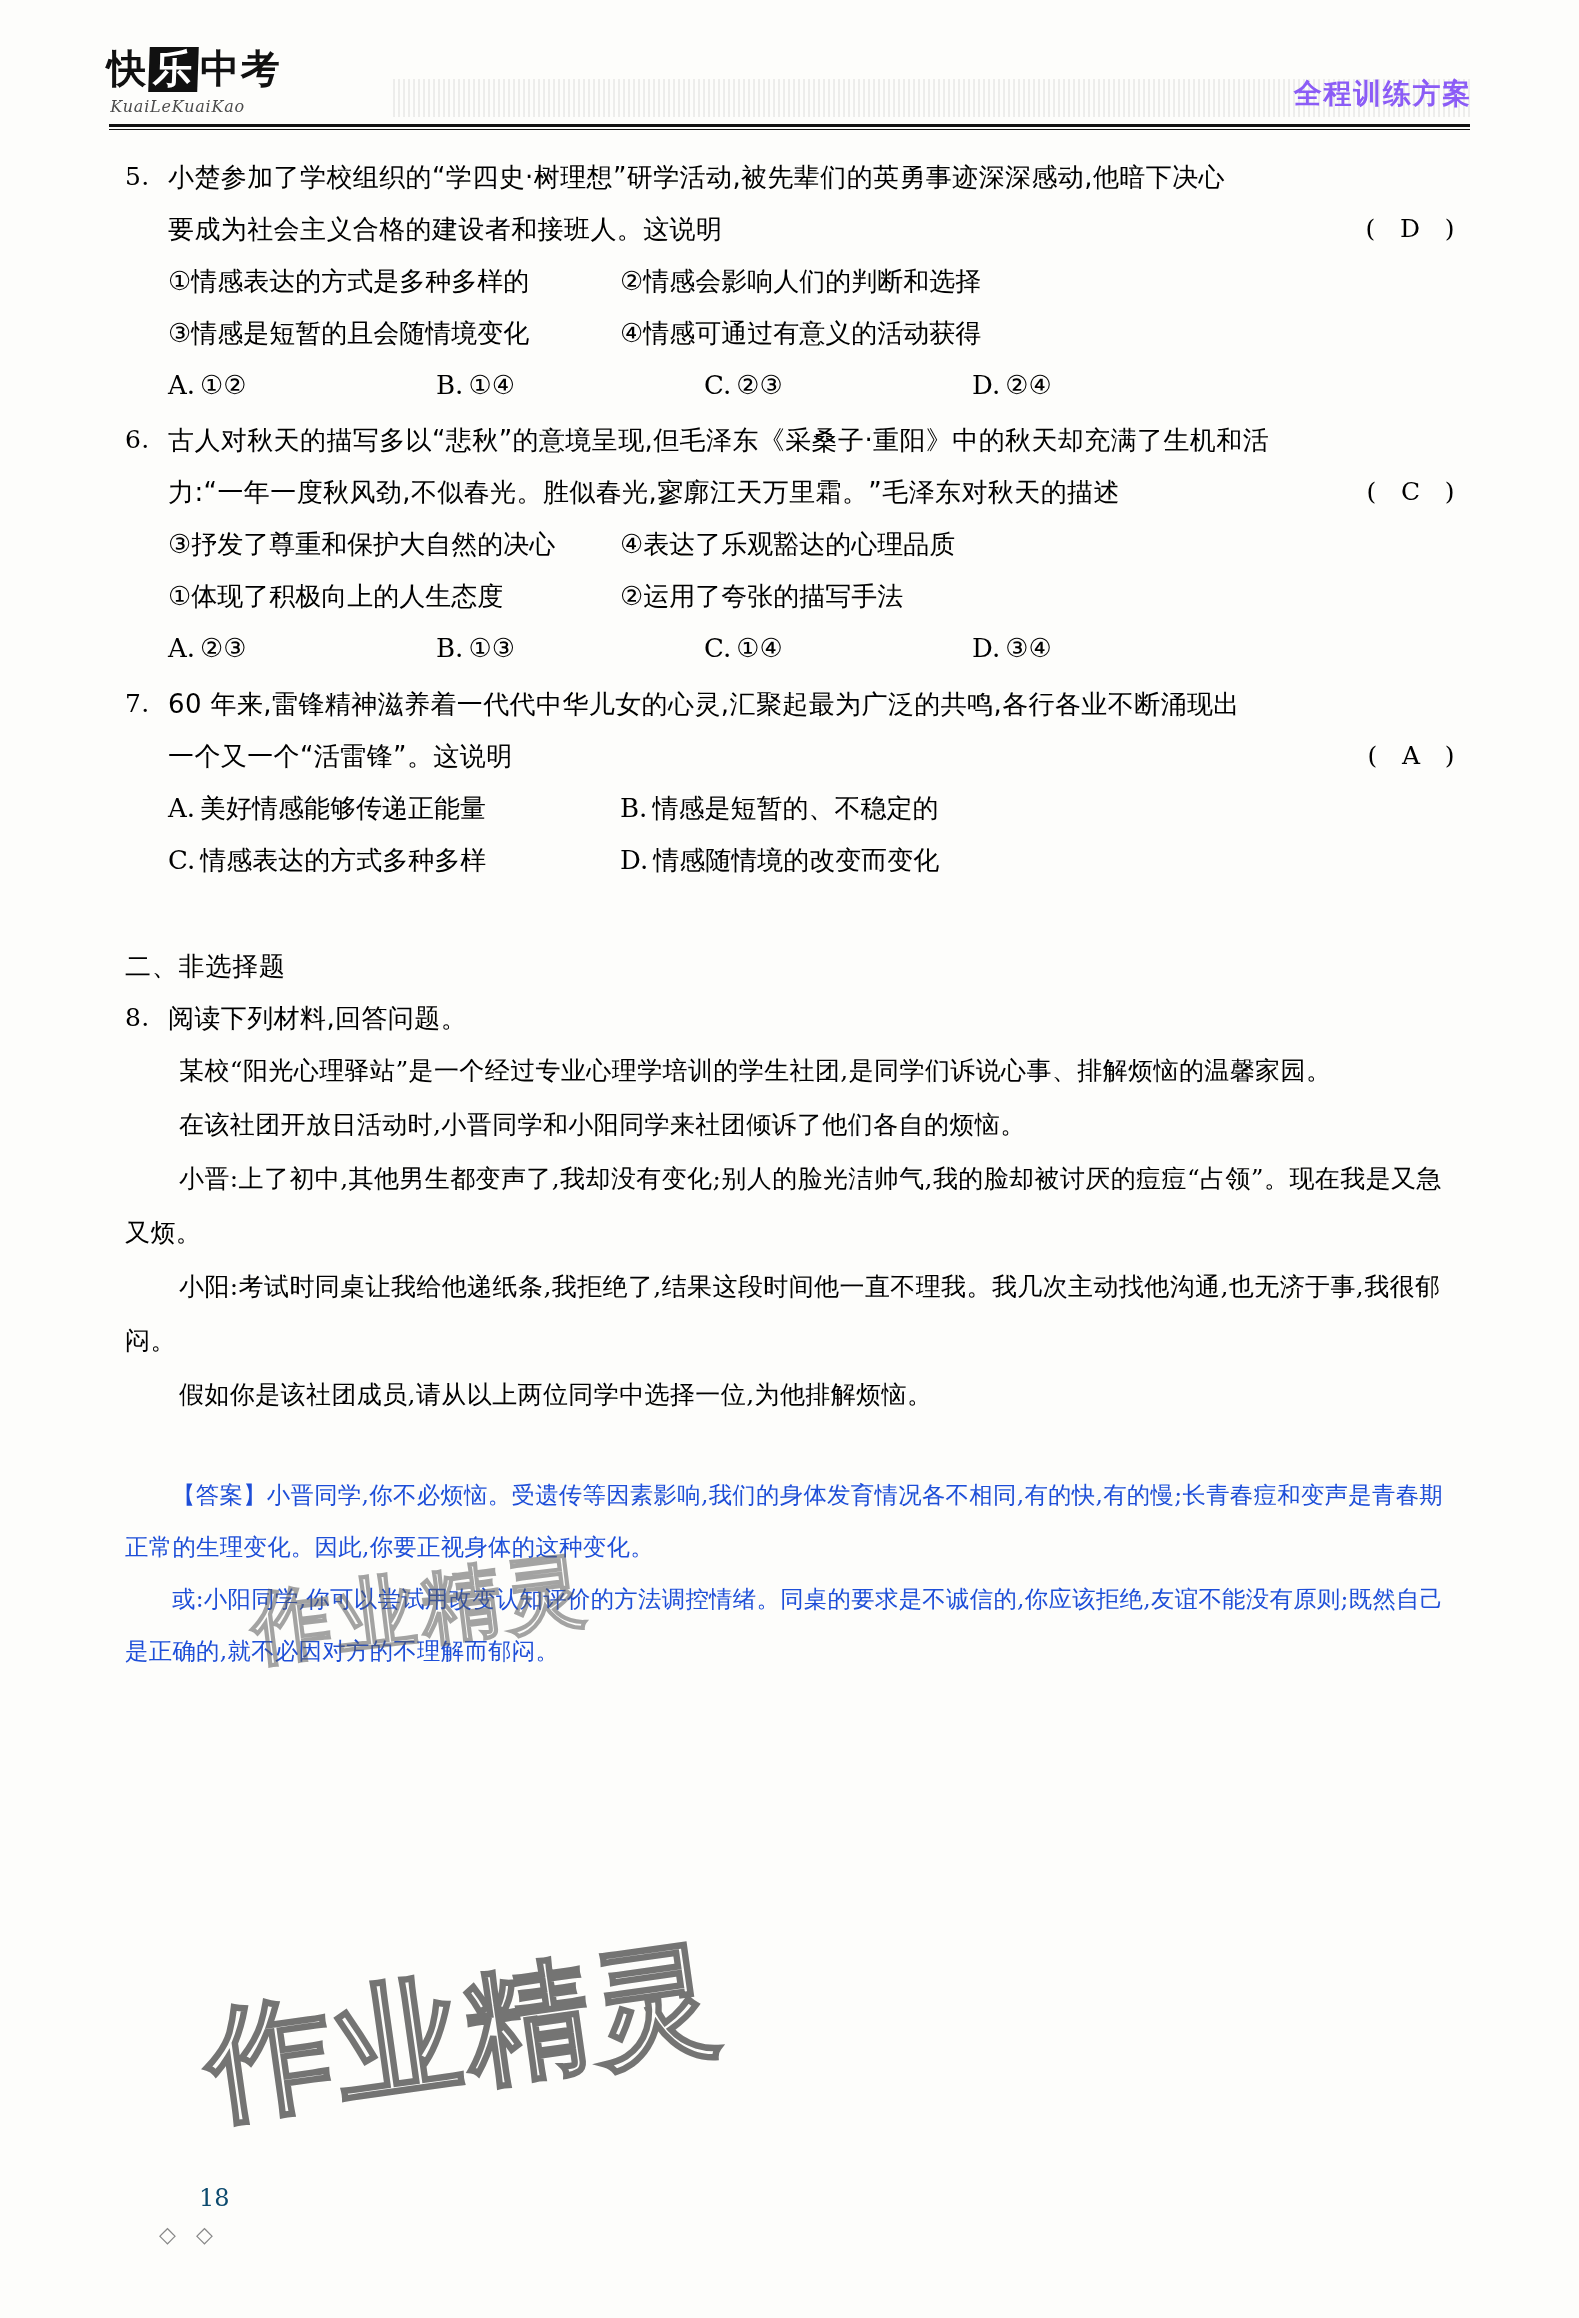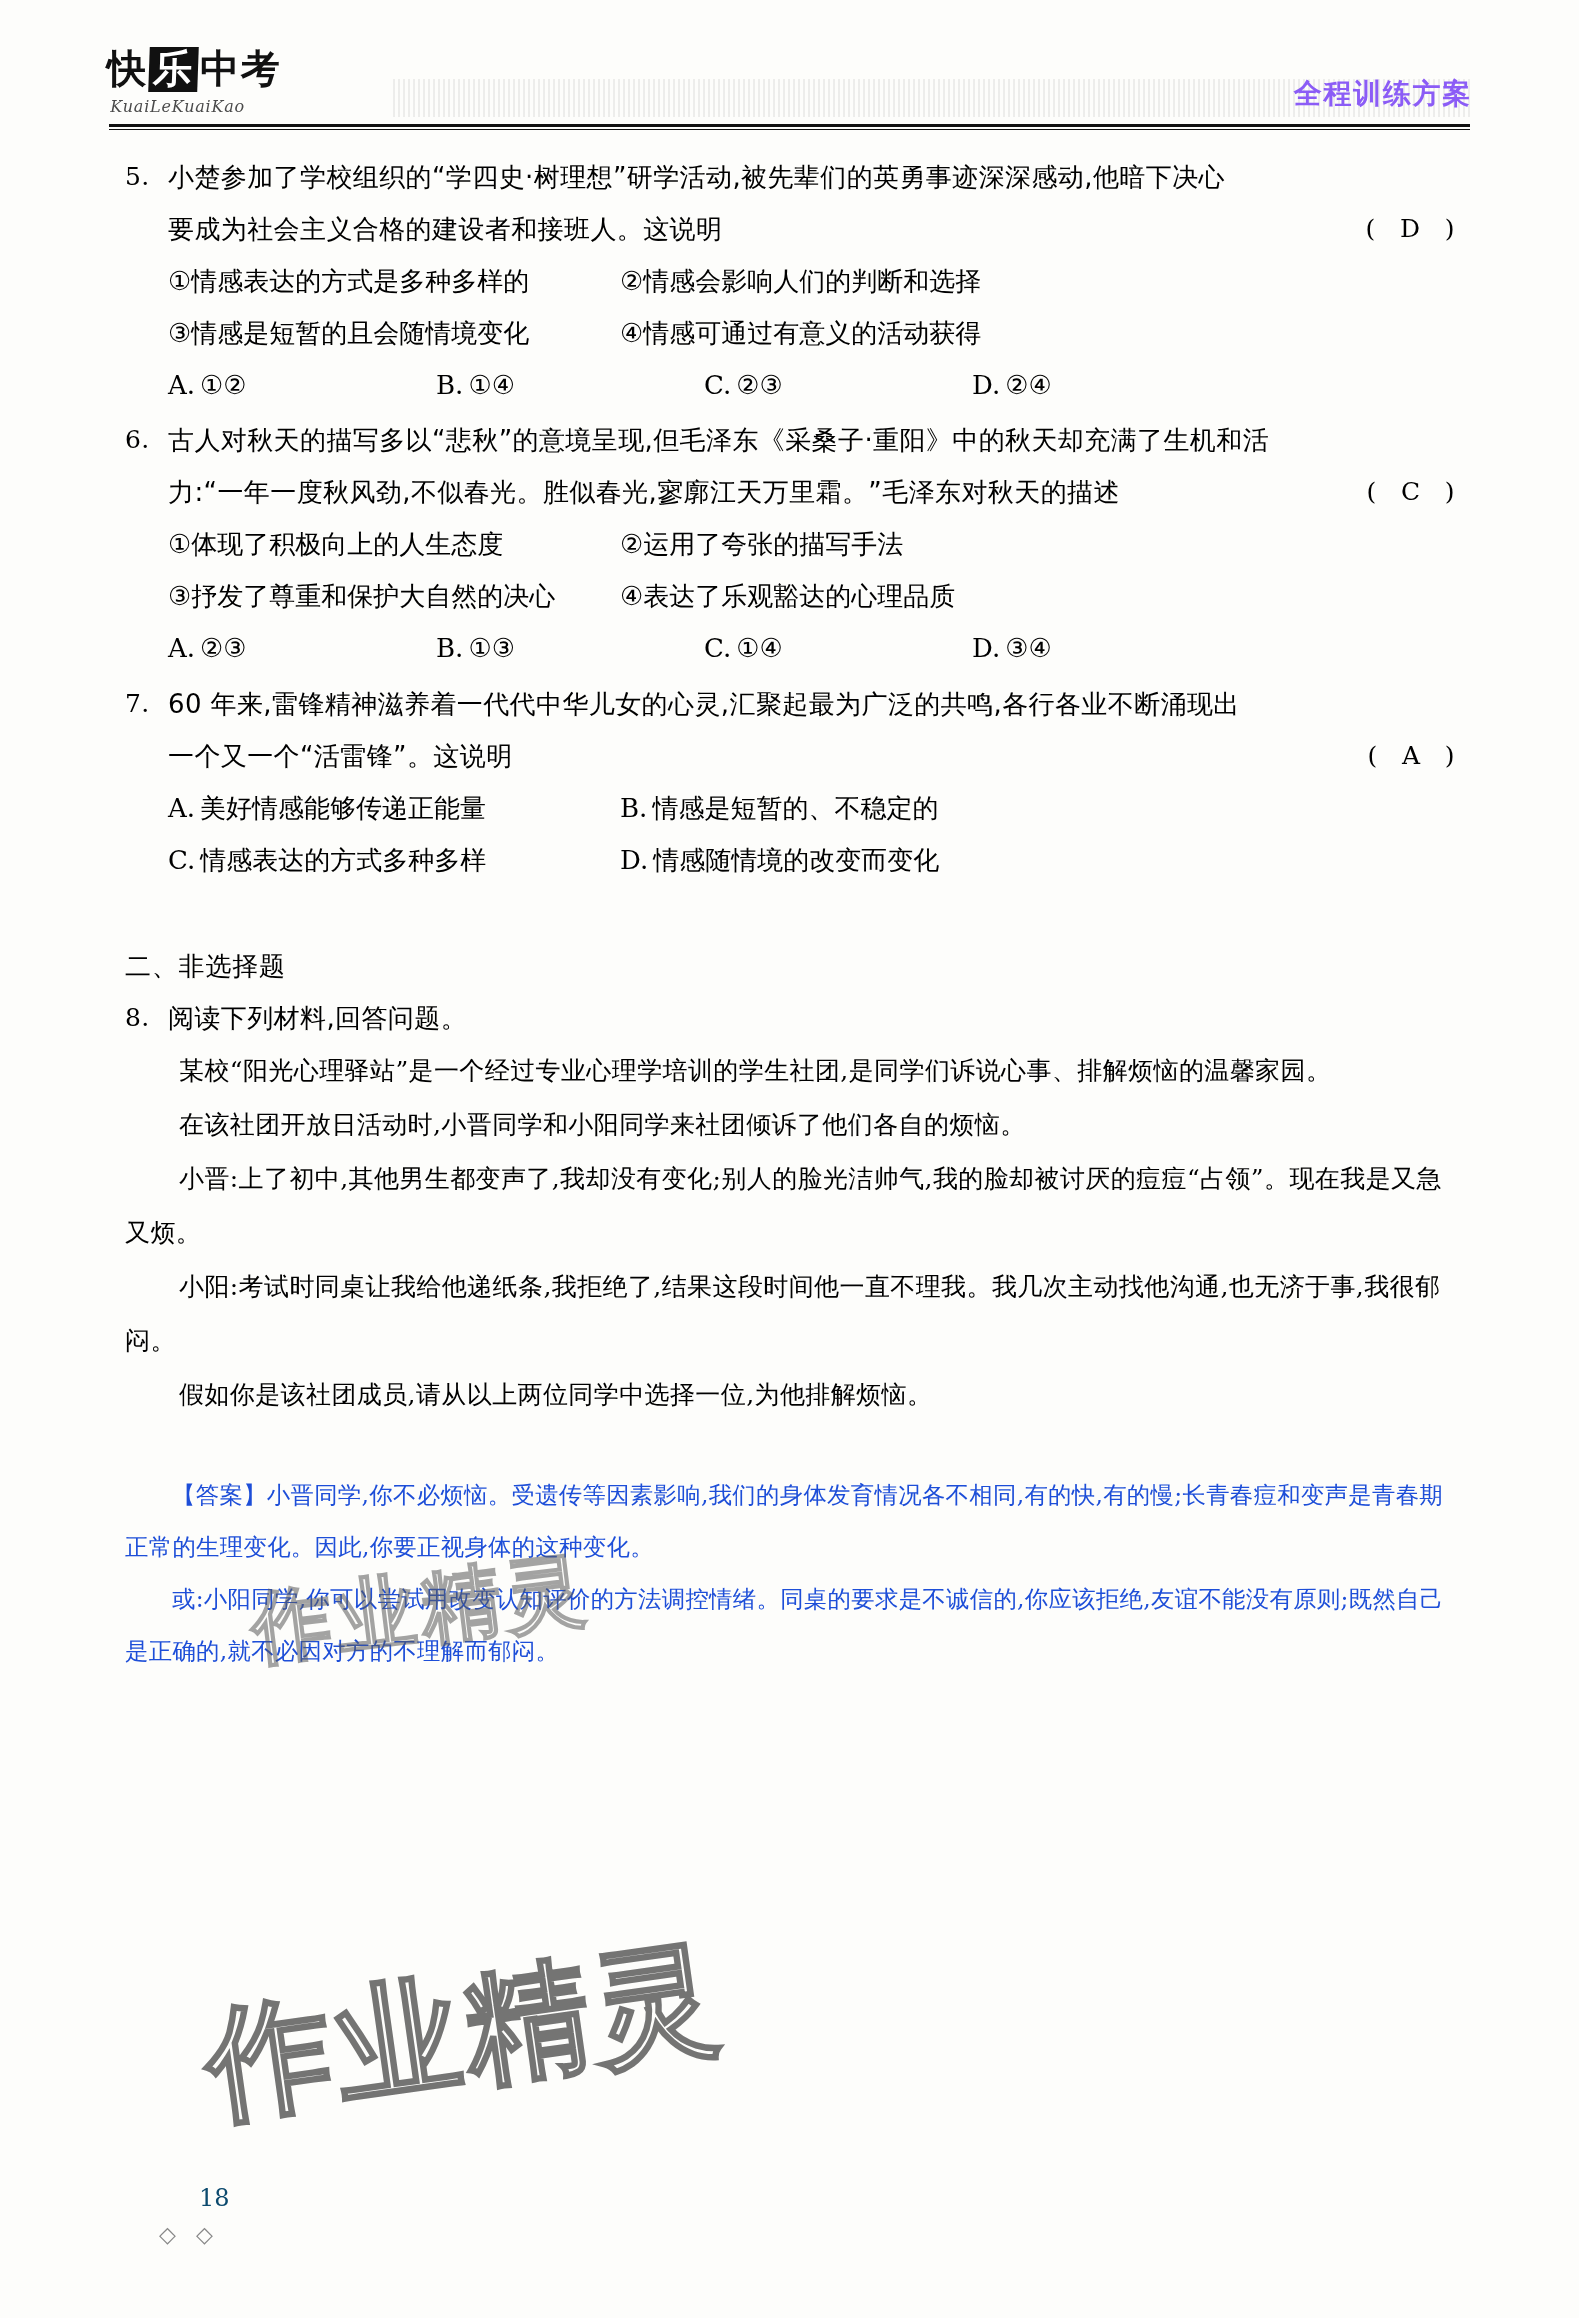--- a/index.html
+++ b/index.html
@@ -321,26 +321,26 @@
     <div class="q">
       <div class="qline">
         <div class="qnum">6.</div>
         <div class="qtext">古人对秋天的描写多以“悲秋”的意境呈现,但毛泽东《采桑子·重阳》中的秋天却充满了生机和活</div>
       </div>
       <div class="qline">
         <div class="qtext qtext-ind">力:“一年一度秋风劲,不似春光。胜似春光,寥廓江天万里霜。”毛泽东对秋天的描述</div>
         <div class="answer-paren">( C )</div>
       </div>
       <div class="row2">
+        <div>③抒发了尊重和保护大自然的决心</div>
+        <div>④表达了乐观豁达的心理品质</div>
+      </div>
+      <div class="row2">
         <div>①体现了积极向上的人生态度</div>
         <div>②运用了夸张的描写手法</div>
-      </div>
-      <div class="row2">
-        <div>③抒发了尊重和保护大自然的决心</div>
-        <div>④表达了乐观豁达的心理品质</div>
       </div>
       <div class="row4">
         <div>
           <span class="opt-label">A.</span><span>②③</span>
         </div>
         <div>
           <span class="opt-label">B.</span><span>①③</span>
         </div>
         <div>
           <span class="opt-label">C.</span><span>①④</span>

